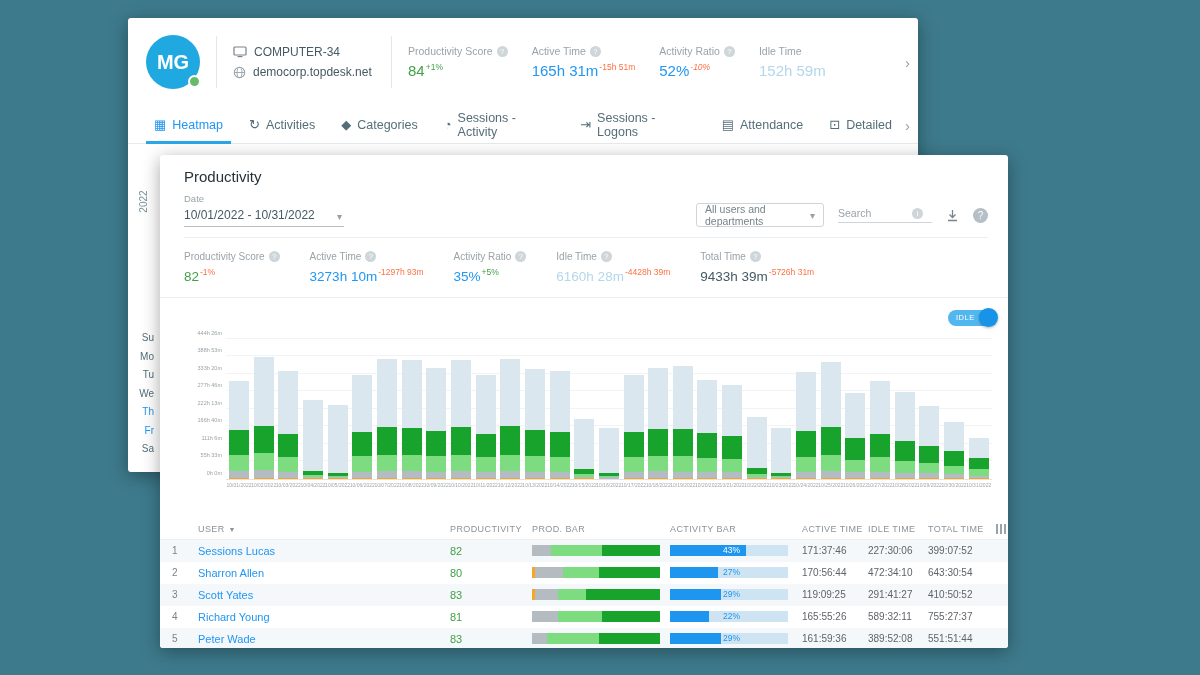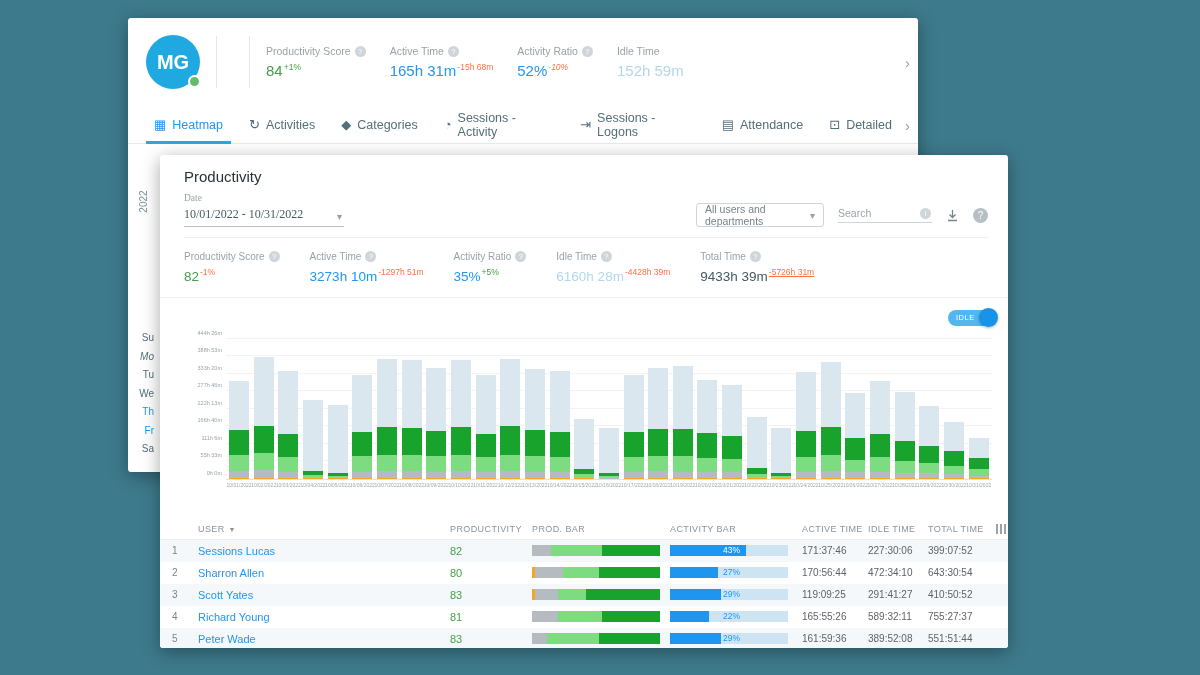--- a/index.html
+++ b/index.html
@@ -33,27 +33,27 @@
   .bc-body { position:relative; height:326px; }
   .year-label { position:absolute; left:4px; top:52px; font-size:10px; color:#78909c; transform:rotate(-90deg); transform-origin:center; }
   .weekday-col { position:absolute; left:4px; top:188px; width:22px; text-align:right; }
   .weekday-col div { font-size:10px; height:18.5px; }
 
   
   #front-card { left:160px; top:155px; width:848px; height:493px; overflow:hidden; }
   .fc-header { padding:13px 20px 0 24px; }
   .fc-title { font-size:15px; color:#263238; }
   .fc-controls { display:flex; justify-content:space-between; align-items:flex-end; margin-top:8px; padding-bottom:10px; border-bottom:1px solid #eceff1; }
-  .date-picker { width:170px; cursor:pointer;font-family:Liberation Serif, serif; }
+  .date-picker { width:170px; cursor:pointer; }
   .date-picker .dlabel { font-size:9.5px; color:#9aa3a9; }
   .date-picker .dval { font-size:12px; color:#455a64; border-bottom:1px solid #bdbdbd; padding:4px 2px 4px 0; display:flex; justify-content:space-between; width:160px;align-items:flex-end; }
   .date-picker .arr, .filter-select .arr { color:#9e9e9e; font-size:10px; }
   .right-controls { display:flex; align-items:center; gap:14px; }
   .filter-select { width:128px; height:24px; border:1px solid #cfd4d8; border-radius:3px; font-size:10.5px; color:#78838a; display:flex; align-items:center; justify-content:space-between; padding:0 8px; cursor:pointer; }
-  .search-box { width:94px; border-bottom:1px solid #cfd4d8; display:flex; align-items:flex-end; gap:12px; padding-bottom:3px; }
+  .search-box { width:94px; border-bottom:1px solid #cfd4d8; display:flex; align-items:flex-end; gap:4px; padding-bottom:3px; }
   .search-box input { border:none; outline:none; width:70px; font-size:10.5px; color:#546e7a; font-family:inherit; }
   .search-box input::placeholder { color:#9aa3a9; }
   .icon-btn { cursor:pointer; display:inline-flex; align-items:center; }
   .helpcirc { width:15px; height:15px; border-radius:50%; background:#b6bfc5; color:#fff; font-size:10px; line-height:15px; text-align:center; cursor:pointer; }
   .fc-stats { display:flex; gap:30px; padding:13px 24px 13px 24px; border-bottom:1px solid #eceff1; }
   .fc-stats .stat-label { font-size:10px; }
   .fc-stats .stat-value { font-size:13.5px; margin-top:5px; }
   .chart-controls { display:flex; justify-content:flex-end; align-items:center; gap:12px; padding:10px 12px 0 24px; height:30px; }
   .idle-toggle { width:48px; height:16px; border-radius:8px; background:#53b7ef; position:relative; cursor:pointer; flex:0 0 auto; }
   .idle-toggle .tlabel { color:#fff; font-size:7.5px; line-height:16px; padding-left:8px; letter-spacing:.5px; }
@@ -91,35 +91,56 @@
 </head>
 <body>
 
 <div class="card" id="back-card">
   <div class="bc-header">
     <div class="avatar">
       <span>MG</span>
       <span class="dot"></span>
     </div>
     <div class="vdiv"></div>
+    <div class="machine">
+      <div class="mrow">
+        <span class="icon-btn">
+          <svg width="14" height="12" viewBox="0 0 14 12">
+              <rect x="1" y="1" width="12" height="8" rx="1" fill="none" stroke="#78838a" stroke-width="1.2"></rect>
+              <rect x="4.5" y="10" width="5" height="1.2" fill="#78838a"></rect>
+            </svg>
+        </span>
+        <span>COMPUTER-34</span>
+      </div>
+      <div class="mrow">
+        <span class="icon-btn">
+          <svg width="13" height="13" viewBox="0 0 13 13">
+              <circle cx="6.5" cy="6.5" r="5.2" fill="none" stroke="#9aa3a9" stroke-width="1.1"></circle>
+              <ellipse cx="6.5" cy="6.5" rx="2.4" ry="5.2" fill="none" stroke="#9aa3a9" stroke-width="0.9"></ellipse>
+              <line x1="1.3" y1="6.5" x2="11.7" y2="6.5" stroke="#9aa3a9" stroke-width="0.9"></line>
+            </svg>
+        </span>
+        <span>democorp.topdesk.net</span>
+      </div>
+    </div>
     <div class="vdiv"></div>
     <div class="pstats" id="profile-stats">
         <div class="stat">
           <div class="stat-label">
             <span>Productivity Score</span>
             <span class="qcirc">?</span>
           </div>
           <div class="stat-value"><span style="color: rgb(67, 160, 71);">84</span><sup style="color: rgb(67, 160, 71);">+1%</sup></div>
         </div>
         <div class="stat">
           <div class="stat-label">
             <span>Active Time</span>
             <span class="qcirc">?</span>
           </div>
-          <div class="stat-value"><span style="color: rgb(33, 150, 243);">165h 31m</span><sup style="color: rgb(255, 112, 67);">-15h 68m</sup></div>
+          <div class="stat-value"><span style="color: rgb(33, 150, 243);">165h 31m</span><sup style="color: rgb(255, 112, 67);">-15h 51m</sup></div>
         </div>
         <div class="stat">
           <div class="stat-label">
             <span>Activity Ratio</span>
             <span class="qcirc">?</span>
           </div>
           <div class="stat-value"><span style="color: rgb(33, 150, 243);">52%</span><sup style="color: rgb(255, 112, 67); font-style: italic;">-10%</sup></div>
         </div>
         <div class="stat">
           <div class="stat-label">
@@ -158,21 +179,21 @@
       <div class="tab">
         <span class="tico">⊡</span>
         <span>Detailed</span>
       </div>
       <span class="chev">›</span>
     </div>
   <div class="bc-body">
     <span class="year-label">2022</span>
     <div class="weekday-col" id="weekday-col">
         <div style="color: rgb(84, 110, 122);">Su</div>
-        <div style="color: rgb(84, 110, 122); font-style: italic;">Mo</div>
+        <div style="color: rgb(84, 110, 122);">Mo</div>
         <div style="color: rgb(84, 110, 122);">Tu</div>
         <div style="color: rgb(84, 110, 122);">We</div>
         <div style="color: rgb(33, 150, 243);">Th</div>
         <div style="color: rgb(33, 150, 243);">Fr</div>
         <div style="color: rgb(84, 110, 122);">Sa</div>
       </div>
   </div>
 </div>
 
 <div class="card" id="front-card">
@@ -211,42 +232,42 @@
           <span>Productivity Score</span>
           <span class="qcirc">?</span>
         </div>
         <div class="stat-value"><span style="color: rgb(67, 160, 71);">82</span><sup style="color: rgb(255, 112, 67);">-1%</sup></div>
       </div>
       <div class="stat">
         <div class="stat-label">
           <span>Active Time</span>
           <span class="qcirc">?</span>
         </div>
-        <div class="stat-value"><span style="color: rgb(33, 150, 243);">3273h 10m</span><sup style="color: rgb(255, 112, 67);">-1297h 51m</sup></div>
+        <div class="stat-value"><span style="color: rgb(33, 150, 243);">3273h 10m</span><sup style="color: rgb(255, 112, 67);">-1297h 93m</sup></div>
       </div>
       <div class="stat">
         <div class="stat-label">
           <span>Activity Ratio</span>
           <span class="qcirc">?</span>
         </div>
         <div class="stat-value"><span style="color: rgb(33, 150, 243);">35%</span><sup style="color: rgb(67, 160, 71);">+5%</sup></div>
       </div>
       <div class="stat">
         <div class="stat-label">
           <span>Idle Time</span>
           <span class="qcirc">?</span>
         </div>
         <div class="stat-value"><span style="color: rgb(179, 215, 234); margin-top: 43px;">6160h 28m</span><sup style="color: rgb(255, 112, 67);">-4428h 39m</sup></div>
       </div>
       <div class="stat">
         <div class="stat-label">
           <span>Total Time</span>
           <span class="qcirc">?</span>
         </div>
-        <div class="stat-value"><span style="color: rgb(69, 90, 100);">9433h 39m</span><sup style="color: rgb(255, 112, 67); text-decoration: underline;">-5726h 31m</sup></div>
+        <div class="stat-value"><span style="color: rgb(69, 90, 100);">9433h 39m</span><sup style="color: rgb(255, 112, 67);">-5726h 31m</sup></div>
       </div>
     </div>
   <div class="chart-controls">
     <div class="idle-toggle">
       <div class="tlabel">IDLE</div>
       <div class="knob"></div>
     </div>
   </div>
   <div id="chart">
     <div id="chart-plot">

